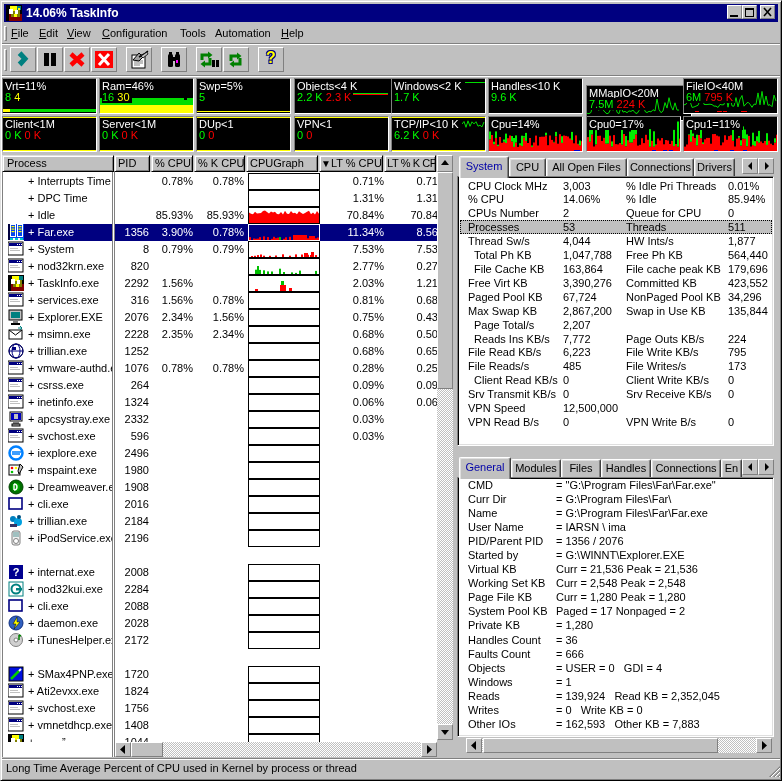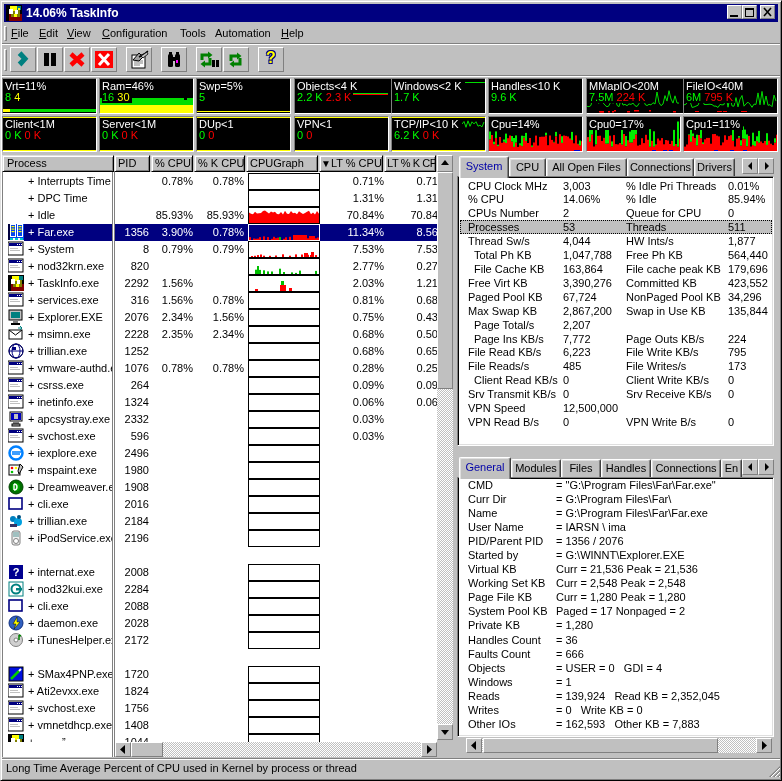--- a/index.html
+++ b/index.html
@@ -142,21 +142,21 @@
       <rect x="62" y="3" width="31" height="1" fill="#00dd00"></rect>
     </svg>
     <div class="mlabel">Windows&lt;2 K</div>
     <div class="ab" style="left:2px;top:12px;white-space:nowrap;background:#000;padding-right:2px;"><span class="green">1.7 K</span></div>
   </div>
 <div class="ab meter" style="left:488px;top:78px;width:95px;height:36px;">
     <svg class="ab" style="left:0;top:0" width="93" height="34" viewBox="0 0 93 34"></svg>
     <div class="mlabel">Handles&lt;10 K</div>
     <div class="ab" style="left:2px;top:12px;white-space:nowrap;background:#000;padding-right:2px;"><span class="green">9.6 K</span></div>
   </div>
-<div class="ab meter" style="left:586px;top:78px;width:106px;height:36px;">
+<div class="ab meter" style="left:586px;top:85px;width:106px;height:36px;">
     <svg class="ab" style="left:0;top:0" width="93" height="34" viewBox="0 0 93 34">
       <polyline points="0,27.3 2,27.7 4,26.4 6,15.9 8,17.1 10,22.5 12,24.3 14,20.4 16,23.7 18,26.2 20,27.8 22,26.7 24,22.1 26,24.3 28,14.7 30,26.3 32,27.7 34,20.7 36,26.1 38,25.4 40,26.7 42,24.9 44,25.4 46,24.1 48,26.7 50,27.5 52,24.6 54,16.2 56,13.3 58,25.4 60,26.6 62,25.3 64,25.9 66,23.7 68,25.0 70,12.8 72,23.5 74,26.7 76,25.0 78,16.6 80,22.1 82,11.7 84,20.0 86,24.1 88,16.8 90,24.0 92,24.1" fill="none" stroke="#00dd00" stroke-width="1"></polyline>
       <rect x="12" y="32" width="5" height="1.5" fill="#ff0000"></rect>
       <rect x="13" y="32" width="4" height="1.5" fill="#ff0000"></rect>
       <rect x="21" y="32" width="2" height="1.5" fill="#ff0000"></rect>
       <rect x="25" y="32" width="2" height="1.5" fill="#ff0000"></rect>
       <rect x="27" y="31" width="2" height="1.5" fill="#ff0000"></rect>
       <rect x="40" y="32" width="3" height="1.5" fill="#ff0000"></rect>
       <rect x="47" y="31" width="5" height="1.5" fill="#ff0000"></rect>
       <rect x="62" y="31" width="2" height="1.5" fill="#ff0000"></rect>
@@ -1023,21 +1023,21 @@
 <div class="ab" style="left:468px;top:290px;height:14px;line-height:14px;white-space:nowrap">Paged Pool KB</div>
 <div class="ab" style="left:563px;top:290px;height:14px;line-height:14px;white-space:nowrap">67,724</div>
 <div class="ab" style="left:626px;top:290px;height:14px;line-height:14px;white-space:nowrap">NonPaged Pool KB</div>
 <div class="ab" style="left:728px;top:290px;height:14px;line-height:14px;white-space:nowrap">34,296</div>
 <div class="ab" style="left:468px;top:304px;height:14px;line-height:14px;white-space:nowrap">Max Swap KB</div>
 <div class="ab" style="left:563px;top:304px;height:14px;line-height:14px;white-space:nowrap">2,867,200</div>
 <div class="ab" style="left:626px;top:304px;height:14px;line-height:14px;white-space:nowrap">Swap in Use KB</div>
 <div class="ab" style="left:728px;top:304px;height:14px;line-height:14px;white-space:nowrap">135,844</div>
 <div class="ab" style="left:474px;top:318px;height:14px;line-height:14px;white-space:nowrap">Page Total/s</div>
 <div class="ab" style="left:563px;top:318px;height:14px;line-height:14px;white-space:nowrap">2,207</div>
-<div class="ab" style="left:474px;top:332px;height:14px;line-height:14px;white-space:nowrap">Page Ins KB/s</div>
+<div class="ab" style="left:474px;top:332px;height:14px;line-height:14px;white-space:nowrap">Reads Ins KB/s</div>
 <div class="ab" style="left:563px;top:332px;height:14px;line-height:14px;white-space:nowrap">7,772</div>
 <div class="ab" style="left:626px;top:332px;height:14px;line-height:14px;white-space:nowrap">Page Outs KB/s</div>
 <div class="ab" style="left:728px;top:332px;height:14px;line-height:14px;white-space:nowrap">224</div>
 <div class="ab" style="left:468px;top:345px;height:14px;line-height:14px;white-space:nowrap">File Read KB/s</div>
 <div class="ab" style="left:563px;top:345px;height:14px;line-height:14px;white-space:nowrap">6,223</div>
 <div class="ab" style="left:626px;top:345px;height:14px;line-height:14px;white-space:nowrap">File Write KB/s</div>
 <div class="ab" style="left:728px;top:345px;height:14px;line-height:14px;white-space:nowrap">795</div>
 <div class="ab" style="left:468px;top:359px;height:14px;line-height:14px;white-space:nowrap">File Reads/s</div>
 <div class="ab" style="left:563px;top:359px;height:14px;line-height:14px;white-space:nowrap">485</div>
 <div class="ab" style="left:626px;top:359px;height:14px;line-height:14px;white-space:nowrap">File Writes/s</div>

